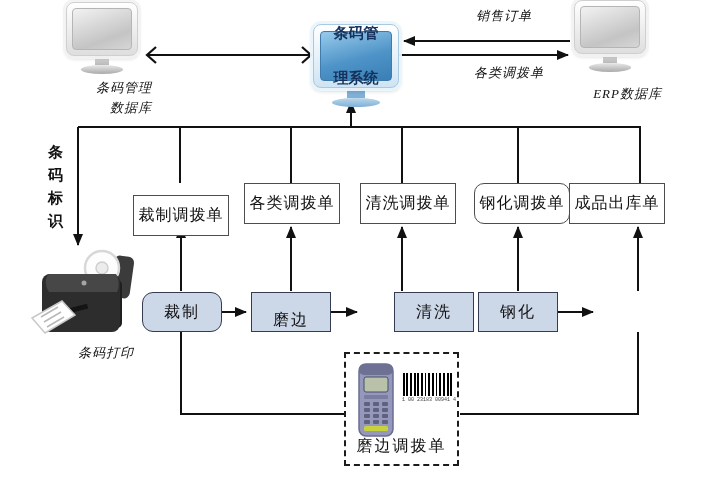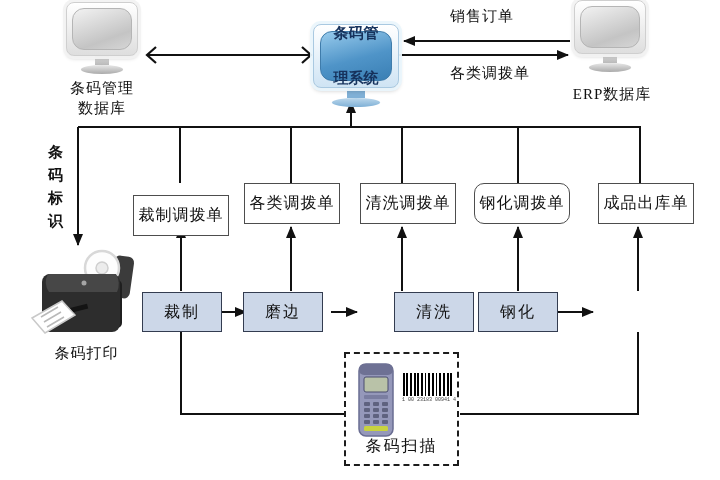--- a/index.html
+++ b/index.html
@@ -3,42 +3,42 @@
 <meta charset="utf-8">
 <style>
   html,body{margin:0;padding:0;background:#ffffff;}
   #canvas{
     position:relative;width:720px;height:480px;background:#ffffff;overflow:hidden;
     font-family:"Liberation Serif","DejaVu Serif",serif;color:#111;
   }
   
   #wires{position:absolute;left:0;top:0;z-index:1;}
   
-  .lbl{position:absolute;z-index:3;text-align:center;font-size:15px;line-height:20px;letter-spacing:1px;}
+  .lbl{position:absolute;z-index:3;text-align:right;font-size:13px;line-height:20px;letter-spacing:1px;font-style:italic;}
   
   .doc-box{
     position:absolute;z-index:2;top:183px;width:96px;height:41px;
     background:#ffffff;border:1.5px solid #4d4d4d;box-sizing:border-box;
     display:flex;align-items:center;justify-content:center;
     font-size:16px;letter-spacing:1px;
   }
   
   .proc-box{
     position:absolute;z-index:2;top:292px;width:80px;height:40px;
     background:#ccd7e8;border:1.5px solid #333c50;box-sizing:border-box;
     display:flex;align-items:center;justify-content:center;
     font-size:16px;letter-spacing:2px;
   }
   
   .monitor{position:absolute;z-index:2;text-align:center;}
   .m-frame{position:relative;margin:0 auto;width:70px;height:52px;border-radius:8px;
     background:linear-gradient(180deg,#ffffff,#dedede);
     box-shadow:0 0 0 3px rgba(242,242,242,.95),0 2px 4px rgba(0,0,0,.25);
     border:1px solid #cfcfcf;}
-  .m-screen{position:absolute;inset:5px;border-radius:12px;
+  .m-screen{position:absolute;inset:5px;border-radius:4px;
     background:linear-gradient(160deg,#f2f2f2,#c4c4c4 70%,#d6d6d6);
     border:1px solid #b5b5b5;gap:28px;}
   .m-neck{margin:0 auto;width:14px;height:9px;background:linear-gradient(180deg,#e0e0e0,#b9b9b9);}
   .m-base{margin:0 auto;width:42px;height:9px;border-radius:50%;background:linear-gradient(180deg,#e8e8e8,#aaaaaa);}
   .monitor.blue .m-frame{width:84px;height:62px;background:linear-gradient(180deg,#ffffff,#cfe4f4);
     box-shadow:0 0 0 3px rgba(234,245,252,.95),0 2px 5px rgba(0,0,0,.3);border-color:#a9c9e1;}
   .monitor.blue .m-screen{inset:6px;background:linear-gradient(165deg,#98cbec,#4f94c8 55%,#3a7fb4);
     border-color:#3f7cab;display:flex;flex-direction:column;align-items:center;justify-content:center;
     color:#16325c;font-weight:bold;font-size:15px;line-height:17px;}
   .monitor.blue .m-neck{width:18px;height:10px;background:#7fb0d6;}
@@ -162,28 +162,28 @@
   </div>
   <div class="doc-box" style="left:244px;">
     <span>各类调拨单</span>
   </div>
   <div class="doc-box" style="left:360px;">
     <span>清洗调拨单</span>
   </div>
   <div class="doc-box" style="left:474px;border-radius:10px;">
     <span>钢化调拨单</span>
   </div>
-  <div class="doc-box" style="left:598px;text-align:center;">
+  <div class="doc-box" style="left:569px;text-align:center;">
     <span>成品出库单</span>
   </div>
 
-  <div class="proc-box" style="left:142px;">
+  <div class="proc-box" style="left:142px;border-radius:11px;">
     <span>裁制</span>
   </div>
-  <div class="proc-box" style="left:243px;">
+  <div class="proc-box" style="left:251px;align-items:flex-end;">
     <span>磨边</span>
   </div>
   <div class="proc-box" style="left:362px;margin-left:32px;">
     <span>清洗</span>
   </div>
   <div class="proc-box" style="left:478px;align-items:center;">
     <span>钢化</span>
   </div>
 
   <div class="scan-box">
@@ -203,16 +203,16 @@
           <rect x="19" y="52" width="6" height="4" rx="1"></rect>
           <rect x="28" y="52" width="6" height="4" rx="1"></rect>
         <rect x="10" y="58" width="6" height="4" rx="1"></rect>
           <rect x="19" y="58" width="6" height="4" rx="1"></rect>
           <rect x="28" y="58" width="6" height="4" rx="1"></rect>
       </g>
       <rect x="10" y="64" width="24" height="5" rx="1.5" fill="#c8d23f"></rect>
     </svg>
     <div class="barcode"></div>
     <div class="barcode-digits">1 00 23183 00941 4</div>
-    <div class="scan-label">条码扫描</div>
+    <div class="scan-label">磨边调拨单</div>
   </div>
 
 </div>
 
 </body></html>

